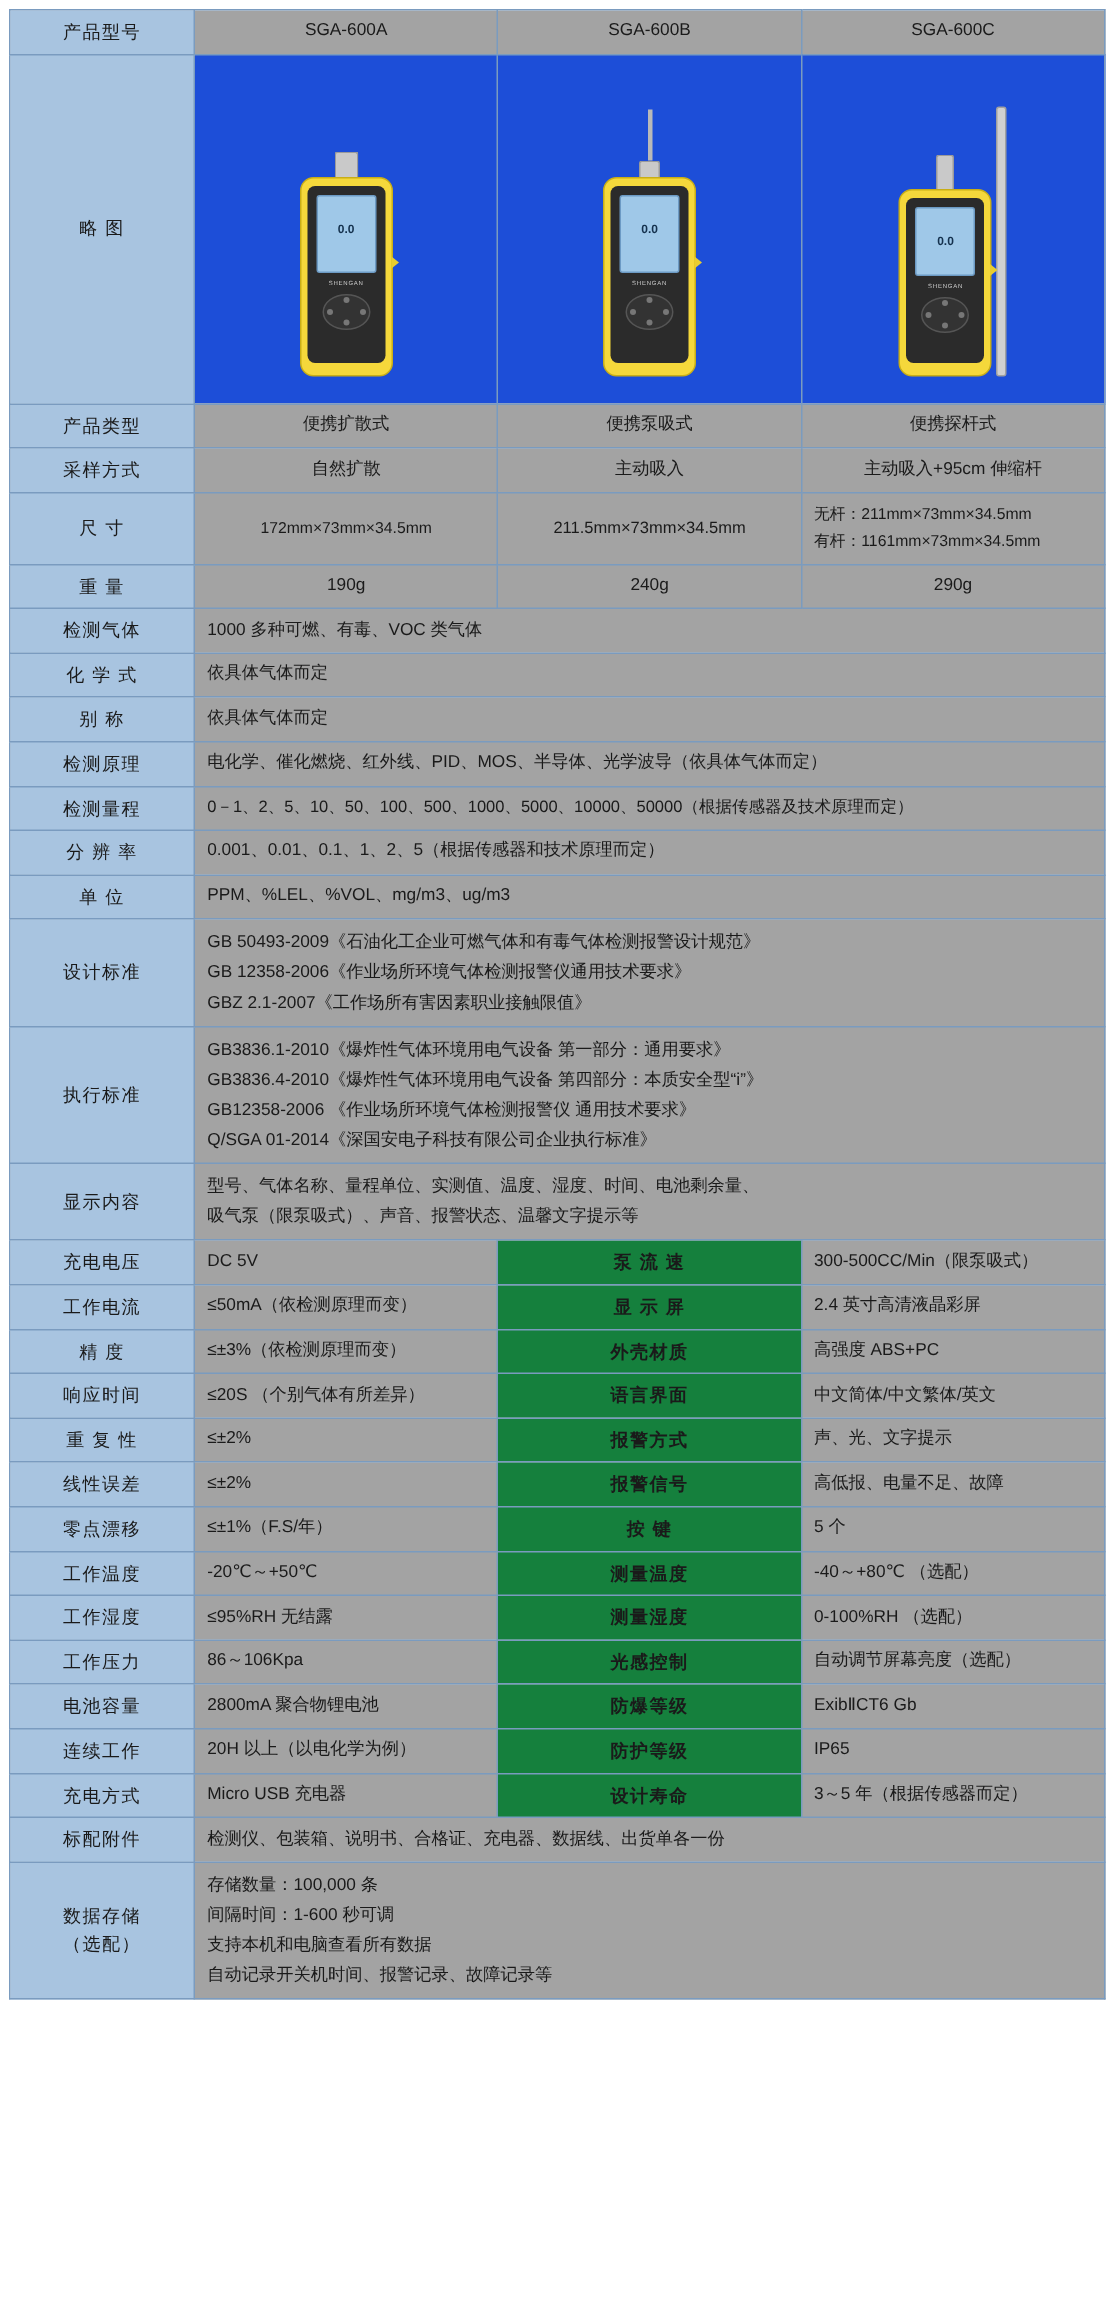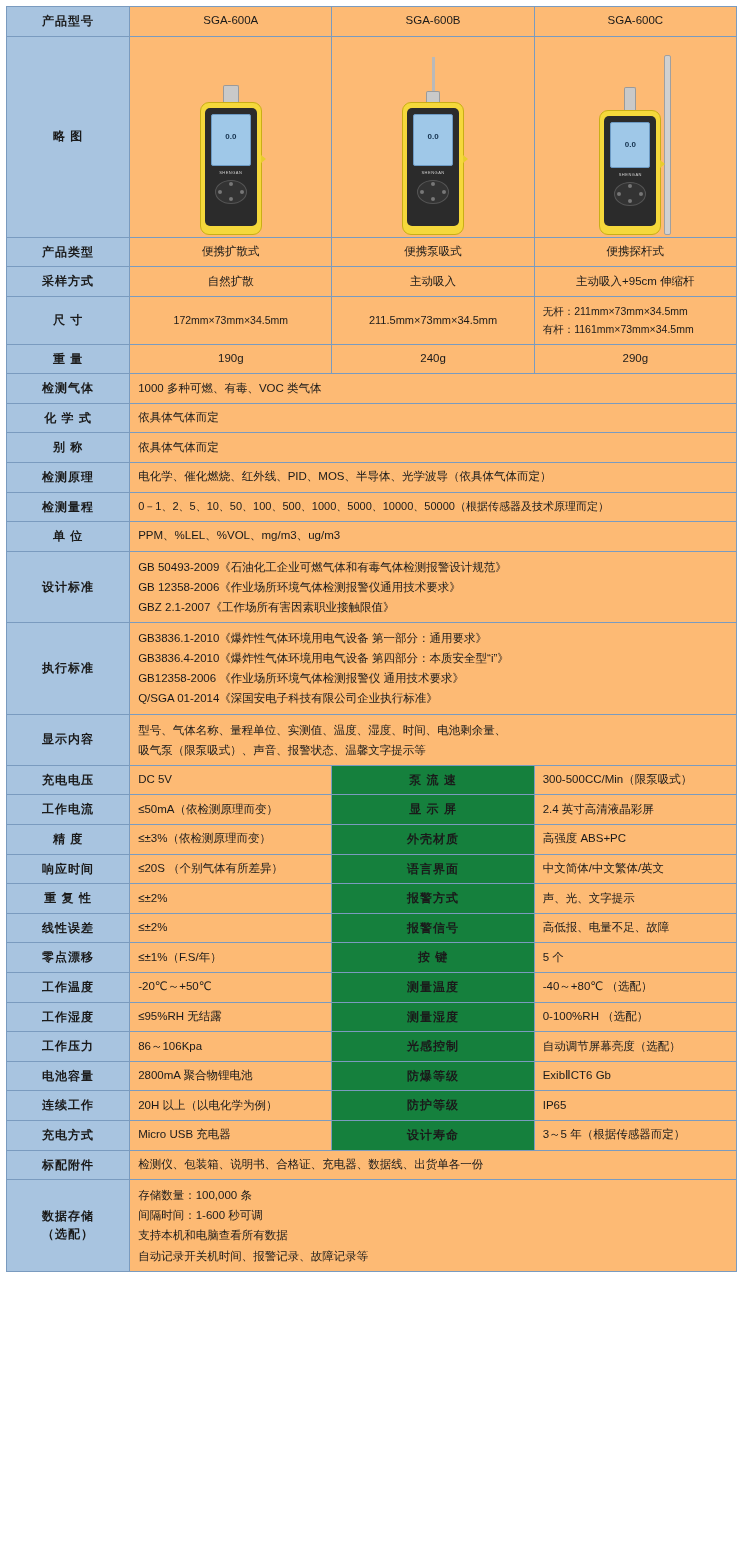--- a/index.html
+++ b/index.html
@@ -21,40 +21,40 @@
     border:1px solid #7a9bbf;
     font-size:11.5px;
     color:#1a1a1a;
     padding:5px 8px;
     vertical-align:middle;
     line-height:1.55;
     word-break:break-word;
   }
   .lbl{
     background:#a8c4e0;
-    font-weight:bold;
+    font-weight:normal;
     text-align:center;
     width:123px;
     letter-spacing:1px;
     font-size:12px;
   }
   .lbl2{
     background:#15803d;
     font-weight:bold;
     text-align:center;
     letter-spacing:1px;
     font-size:12px;
   }
   .ctr{text-align:center;}
-  .val{background:#fdba74;}
+  .val{background:#a3a3a3;}
   .multi{line-height:1.75;margin-left:48px;}
   .imgcell{
-    background:#fdba74;
+    background:#1d4ed8;
     height:200px;
-    padding:0;
+    padding:16px;
     text-align:center;
     vertical-align:middle;
   }
   .devwrap{
     display:flex;
     align-items:flex-end;
     justify-content:center;
     height:196px;
   }
   
@@ -250,20 +250,24 @@
       </tr>
       <tr>
         <td class="lbl">检测原理</td>
         <td class="val" colspan="3">电化学、催化燃烧、红外线、PID、MOS、半导体、光学波导（依具体气体而定）</td>
       </tr>
       <tr>
         <td class="lbl">检测量程</td>
         <td class="val" colspan="3" style="font-size:11px">0－1、2、5、10、50、100、500、1000、5000、10000、50000（根据传感器及技术原理而定）</td>
       </tr>
       <tr>
+        <td class="lbl">分 辨 率</td>
+        <td class="val" colspan="3">0.001、0.01、0.1、1、2、5（根据传感器和技术原理而定）</td>
+      </tr>
+      <tr>
         <td class="lbl">单    位</td>
         <td class="val" colspan="3">PPM、%LEL、%VOL、mg/m3、ug/m3</td>
       </tr>
       <tr>
         <td class="lbl">设计标准</td>
         <td class="val multi" colspan="3" style="white-space:pre-line">GB 50493-2009《石油化工企业可燃气体和有毒气体检测报警设计规范》
 GB 12358-2006《作业场所环境气体检测报警仪通用技术要求》
 GBZ 2.1-2007《工作场所有害因素职业接触限值》</td>
       </tr>
       <tr>

